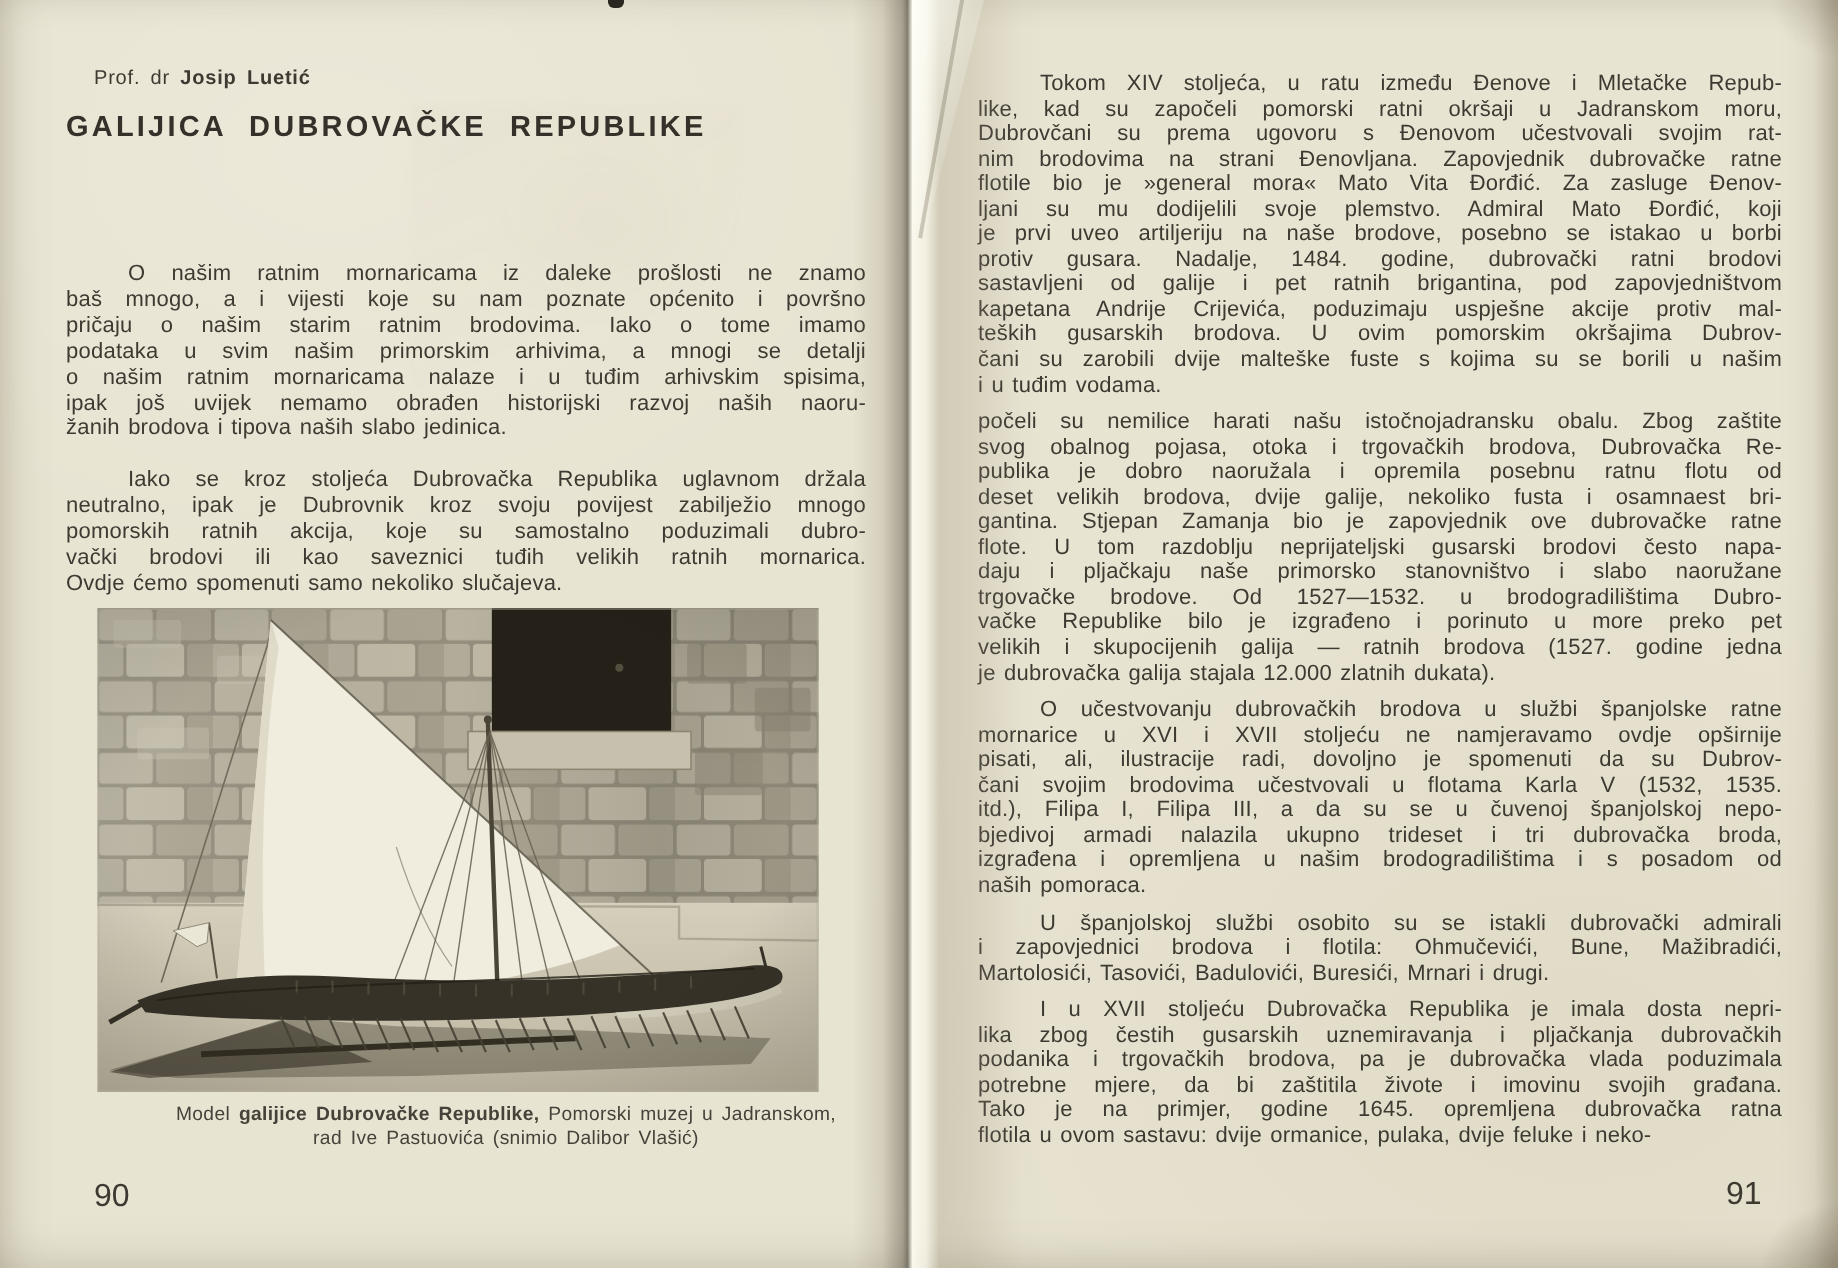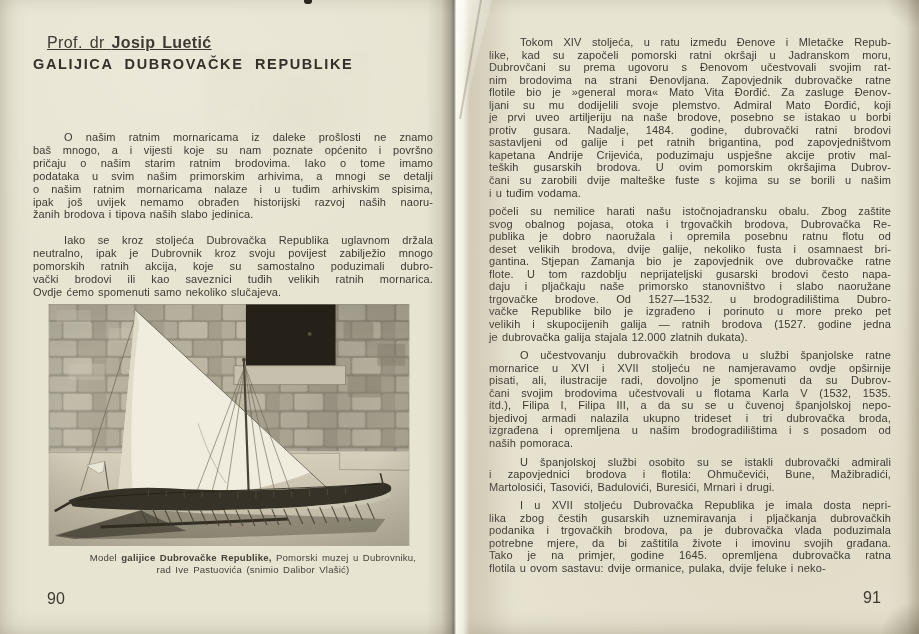--- a/index.html
+++ b/index.html
@@ -45,21 +45,21 @@
     background:linear-gradient(90deg, rgba(150,140,115,0), rgba(150,140,115,.30));}
   .corner-br{position:absolute;right:0;bottom:0;width:56px;height:48px;z-index:5;pointer-events:none;
     background:radial-gradient(60px 50px at 100% 100%, rgba(110,100,80,.45), rgba(110,100,80,0) 65%);}
   .corner-tr{position:absolute;right:0;top:0;width:46px;height:38px;z-index:5;pointer-events:none;
     background:radial-gradient(52px 44px at 100% 0%, rgba(110,100,80,.30), rgba(110,100,80,0) 65%);}
   .ghost{position:absolute;left:205px;top:52px;width:165px;height:215px;opacity:.35;pointer-events:none;
     background:
       linear-gradient(155deg, rgba(150,138,110,0.10), rgba(150,138,110,0) 55%),
       radial-gradient(90px 70px at 60% 30%, rgba(140,128,100,0.10), transparent 70%);
     filter:blur(2px);}
-  .author{position:absolute;left:47px;top:34px;font-size:16px;letter-spacing:.4px;word-spacing:2px;color:var(--ink,#3e3a32);white-space:nowrap;text-decoration:underline;}
+  .author{position:absolute;left:47px;top:34px;font-size:10px;letter-spacing:.4px;word-spacing:2px;color:var(--ink,#3e3a32);white-space:nowrap;}
   .author b{font-weight:bold;}
   .title{position:absolute;left:33px;top:56px;margin:0;font-size:14.5px;font-weight:bold;
     letter-spacing:1.6px;word-spacing:6px;color:#35312a;white-space:nowrap;}
   .body-col{position:absolute;color:var(--ink,#3e3a32);font-size:11px;letter-spacing:.12px;word-spacing:1px;}
   .left-col{left:33px;top:131px;width:400px;line-height:12.9px;}
   .right-col{left:31px;top:36px;width:402px;line-height:12.55px;}
   .left-col .para + .para{margin-top:13px;}
   .right-col .para + .para{margin-top:6px;}
   .tl{text-align:justify;text-align-last:justify;}
   .tl-first{text-indent:31px;}
@@ -191,21 +191,21 @@
           <path d="M92,205 l7,16 M104,205 l7,16 M116,205 l7,16 M128,206 l7,16 M140,206 l7,16 M152,206 l7,16 M164,207 l7,16 M176,207 l7,16 M188,207 l7,16 M200,207 l7,16 M212,206 l7,16 M224,206 l7,16 M236,206 l7,16 M248,205 l7,16 M260,205 l7,16 M272,204 l7,16 M284,203 l7,16 M296,202 l7,16 M308,201 l7,16 M320,200 l7,16"></path>
         </g>
 
         <rect width="362" height="243" fill="#c9b98e" opacity="0.08"></rect>
         <rect width="362" height="243" fill="url(#vig)"></rect>
         <rect x="0.5" y="0.5" width="361" height="242" fill="none" stroke="#b5ae9c" stroke-width="1" opacity="0.4"></rect>
       </svg>
     </figure>
 
     <figcaption class="caption">
-      <div class="cap-line"><span>Model </span><b>galijice Dubrovačke Republike,</b><span> Pomorski muzej u Dubrovniku,</span></div>
+      <div class="cap-line"><span>Model </span><b>galijice Dubrovačke Republike,</b><span> Pomorski muzej u Jadranskom,</span></div>
       <div class="cap-line">rad Ive Pastuovića (snimio Dalibor Vlašić)</div>
     </figcaption>
 
     <div class="pagenum pn-left">90</div>
   </div>
 
   <div class="page right">
     <div class="body-col right-col">
       <div class="para">
           <div class="tl tl-first">Tokom XIV stoljeća, u ratu između Đenove i Mletačke Repub-</div>

